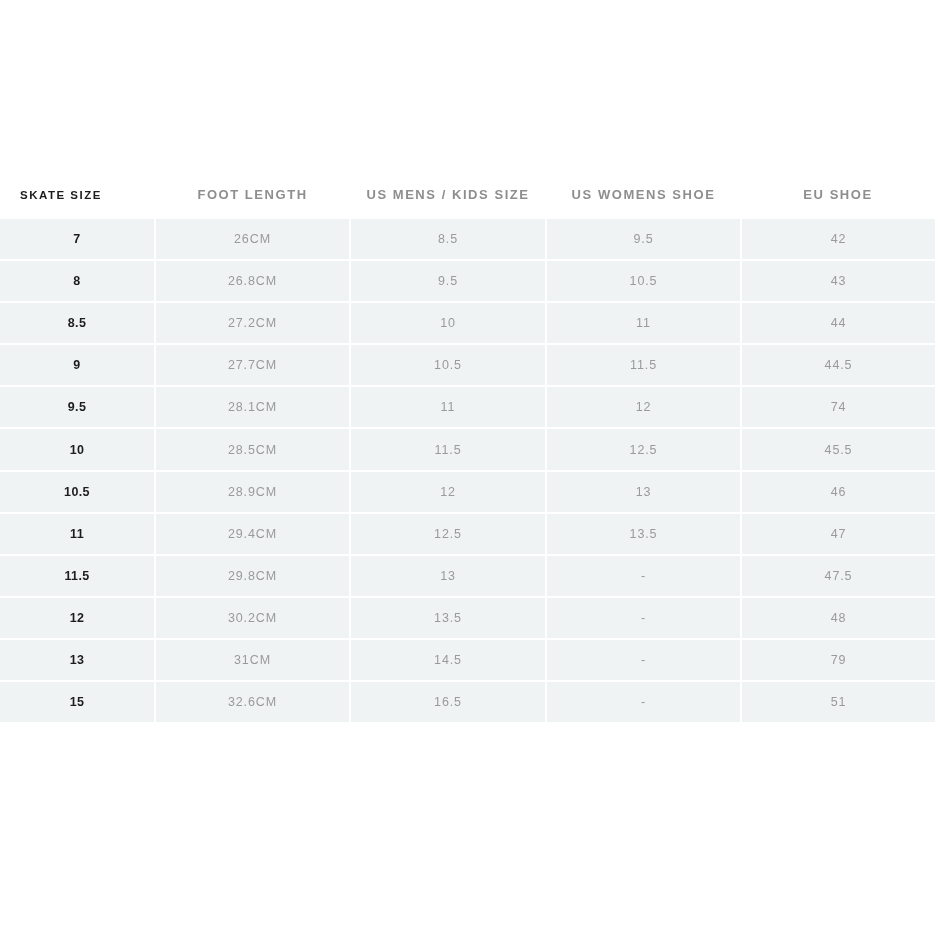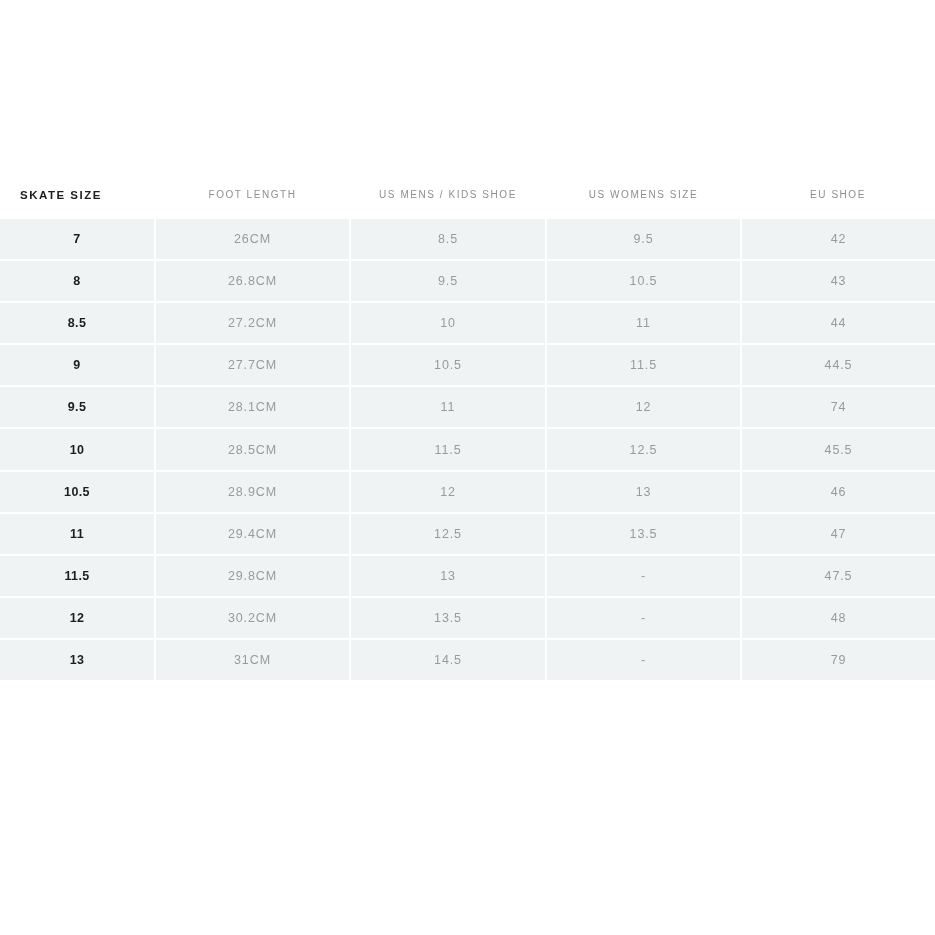--- a/index.html
+++ b/index.html
@@ -45,22 +45,22 @@
     height: 49px;
     background: #ffffff;
   }
 
   th.header-cell {
     background: #ffffff;
     border: none;
     padding: 0;
     height: 49px;
     vertical-align: middle;
-    font-weight: normal;
-    font-size: 10px;
+    font-weight: bold;
+    font-size: 13px;
     letter-spacing: 1.55px;
     color: #8e8e8e;
     text-align: center;
     white-space: nowrap;
   }
 
   th.header-cell.first {
     text-align: left;
     padding-left: 20px;
     color: #1d1d1d;
@@ -113,22 +113,22 @@
         <col class="c0">
           <col class="c1">
           <col class="c2">
           <col class="c3">
           <col class="c4">
       </colgroup>
       <thead>
         <tr class="header-row">
           <th class="header-cell first">SKATE SIZE</th>
           <th class="header-cell">FOOT LENGTH</th>
-          <th class="header-cell">US MENS / KIDS SHOE</th>
-          <th class="header-cell">US WOMENS SIZE</th>
+          <th class="header-cell">US MENS / KIDS SIZE</th>
+          <th class="header-cell">US WOMENS SHOE</th>
           <th class="header-cell">EU SHOE</th>
         </tr>
       </thead>
       <tbody id="table-body">
           <tr class="data-row">
             <td class="data-cell skate">7</td>
             <td class="data-cell">26CM</td>
             <td class="data-cell">8.5</td>
             <td class="data-cell">9.5</td>
             <td class="data-cell last-col">42</td>
@@ -196,16 +196,23 @@
             <td class="data-cell">-</td>
             <td class="data-cell last-col">48</td>
           </tr>
           <tr class="data-row">
             <td class="data-cell skate">13</td>
             <td class="data-cell">31CM</td>
             <td class="data-cell">14.5</td>
             <td class="data-cell">-</td>
             <td class="data-cell last-col">79</td>
           </tr>
+          <tr class="data-row">
+            <td class="data-cell skate">15</td>
+            <td class="data-cell">32.6CM</td>
+            <td class="data-cell">16.5</td>
+            <td class="data-cell">-</td>
+            <td class="data-cell last-col">51</td>
+          </tr>
         </tbody>
     </table>
   </div>
 </div>
 
 </body></html>

